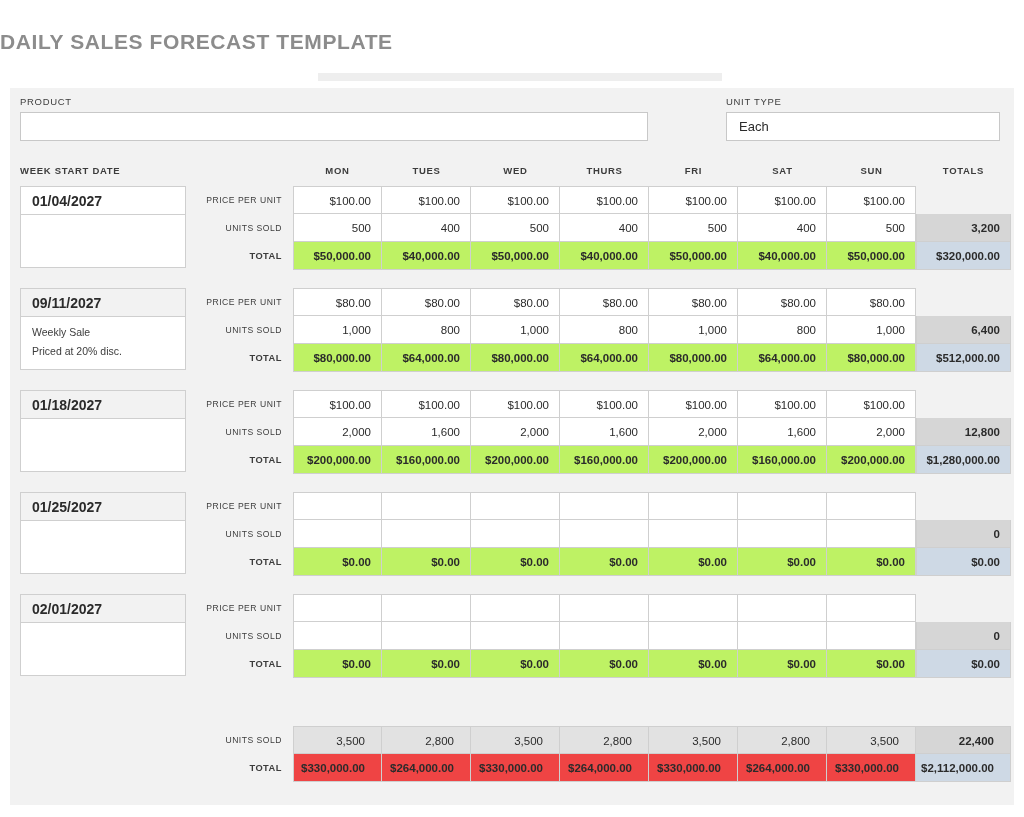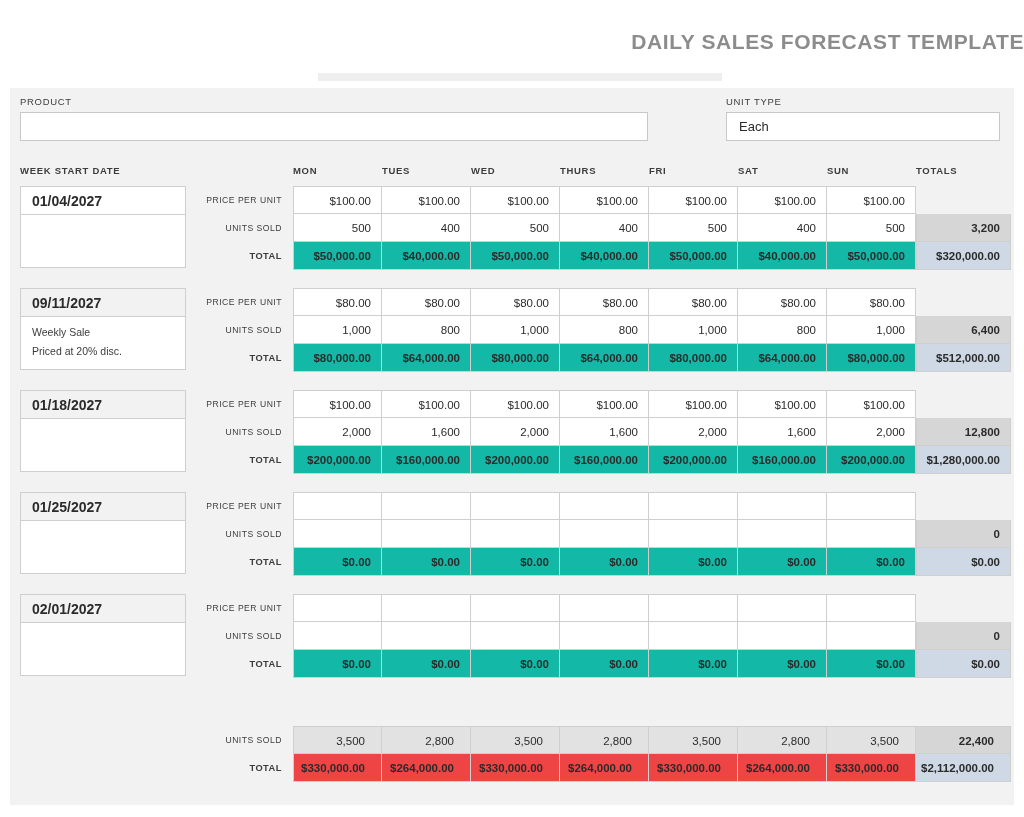--- a/index.html
+++ b/index.html
@@ -21,21 +21,21 @@
     height: 817px;
     background: #ffffff;
   }
 
   
   .title-wrap {
     position: absolute;
     left: 0;
     top: 30px;
     width: 1024px;
-    text-align: right;
+    text-align: left;
   }
   .doc-title {
     font-size: 21px;
     font-weight: bold;
     letter-spacing: 0.6px;
     color: #8c8c8c;
     margin: 0;
   }
   .title-rule {
     position: absolute;
@@ -95,21 +95,21 @@
     left: 0;
     width: 1004px;
     height: 18px;
   }
   .col-head {
     position: absolute;
     font-size: 9.5px;
     letter-spacing: 0.7px;
     font-weight: bold;
     color: #3c3c3c;
-    text-align: left;
+    text-align: center;
     top: 0;
   }
   .col-head.left {
     text-align: left;
   }
 
   
   .week {
     position: absolute;
     left: 0;
@@ -184,21 +184,21 @@
     text-align: right;
     padding-right: 10px;
     font-size: 11.5px;
     color: #2b2b2b;
     vertical-align: top;
   }
   .cell.first { border-left: 1px solid #cfcfcf; }
   .datarow.r2 .cell { border-top: none; }
   .datarow.r3 .cell {
     border-top: none;
-    background: #14b8a6;
+    background: #bef264;
     font-weight: bold;
     font-size: 11.5px;
   }
   .cell.total {
     width: 95px;
     border: 1px solid #cfcfcf;
     border-left: 1px solid #cfcfcf;
     background: #d6d6d6;
     font-weight: bold;
   }

